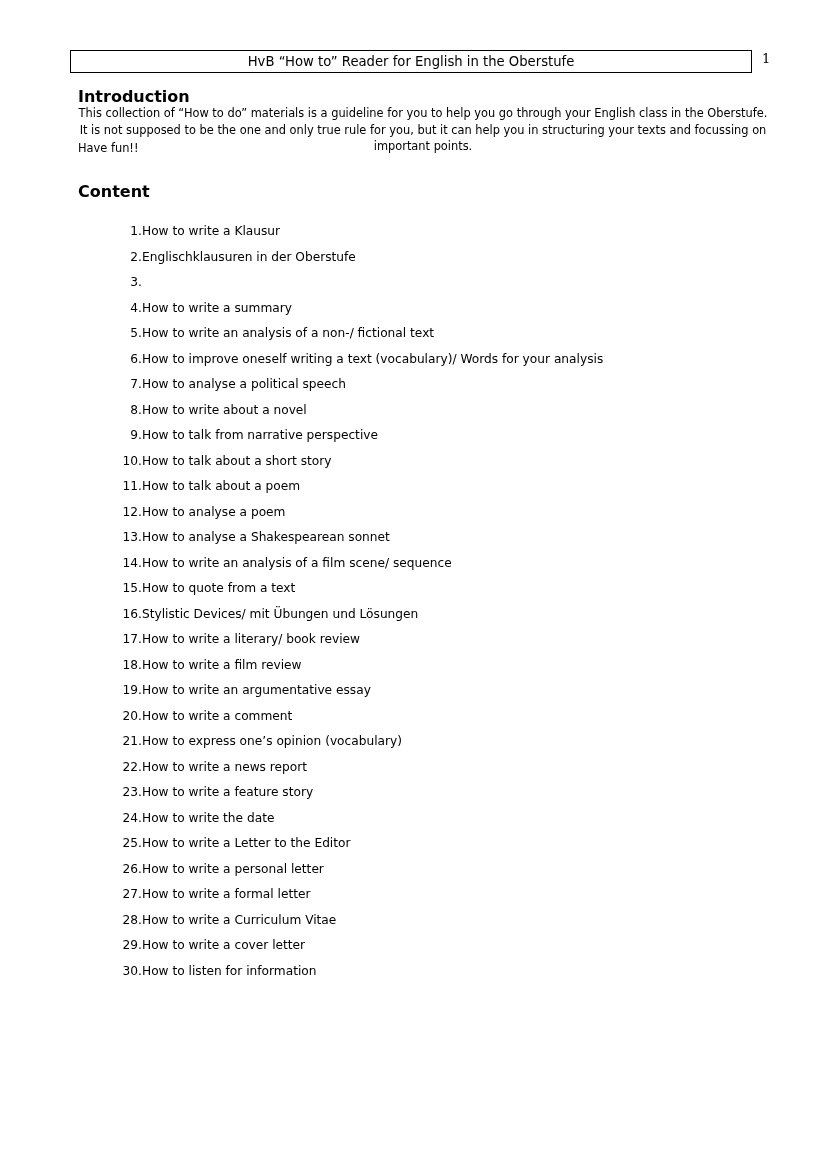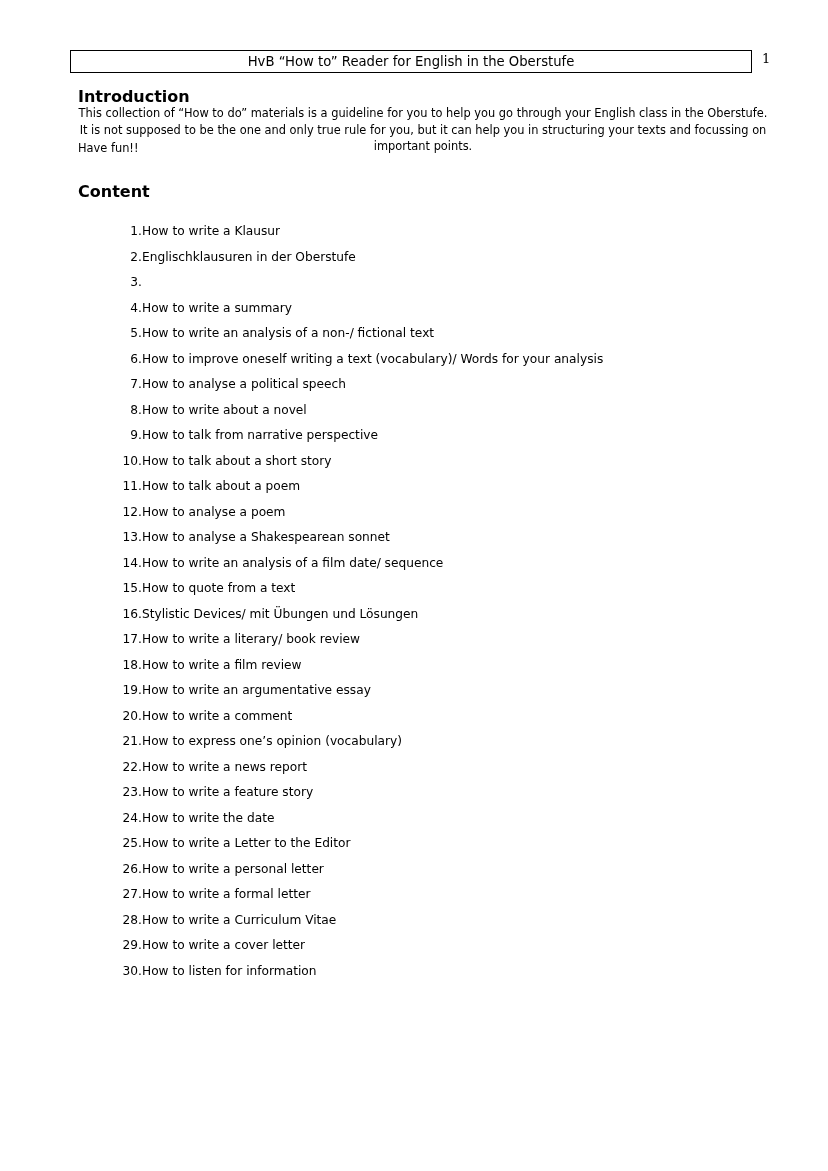--- a/index.html
+++ b/index.html
@@ -197,21 +197,21 @@
       <li class="list-item">
         <span class="item-number">12.</span>
         <span class="item-label">How to analyse a poem</span>
       </li>
       <li class="list-item">
         <span class="item-number">13.</span>
         <span class="item-label">How to analyse a Shakespearean sonnet</span>
       </li>
       <li class="list-item">
         <span class="item-number">14.</span>
-        <span class="item-label">How to write an analysis of a film date/ sequence</span>
+        <span class="item-label">How to write an analysis of a film scene/ sequence</span>
       </li>
       <li class="list-item">
         <span class="item-number">15.</span>
         <span class="item-label">How to quote from a text</span>
       </li>
       <li class="list-item">
         <span class="item-number">16.</span>
         <span class="item-label">Stylistic Devices/ mit Übungen und Lösungen</span>
       </li>
       <li class="list-item">

